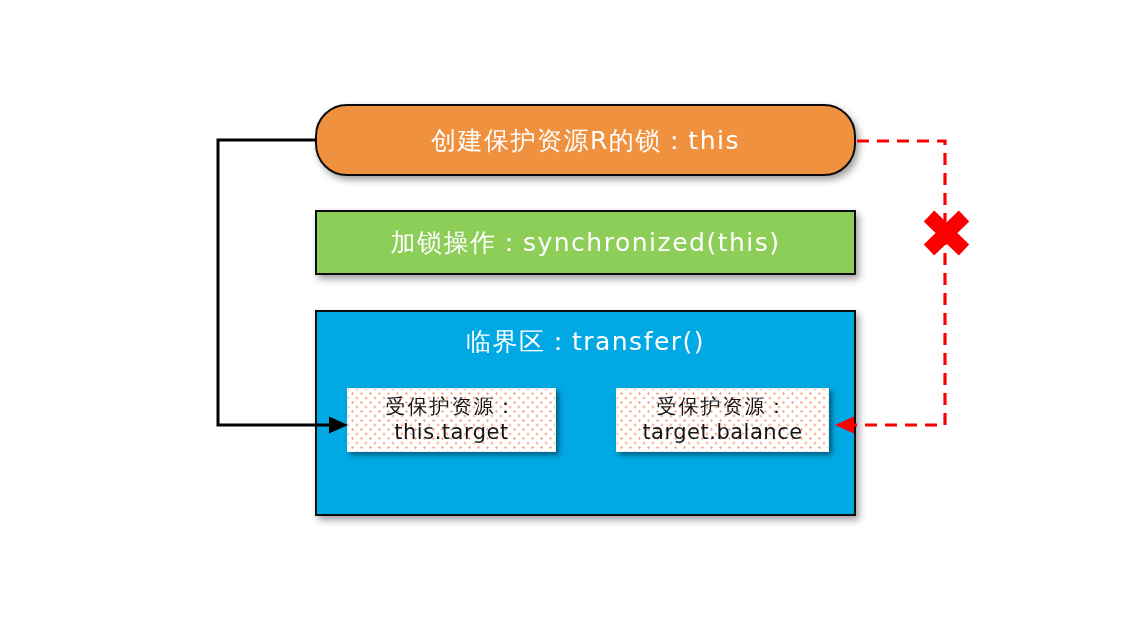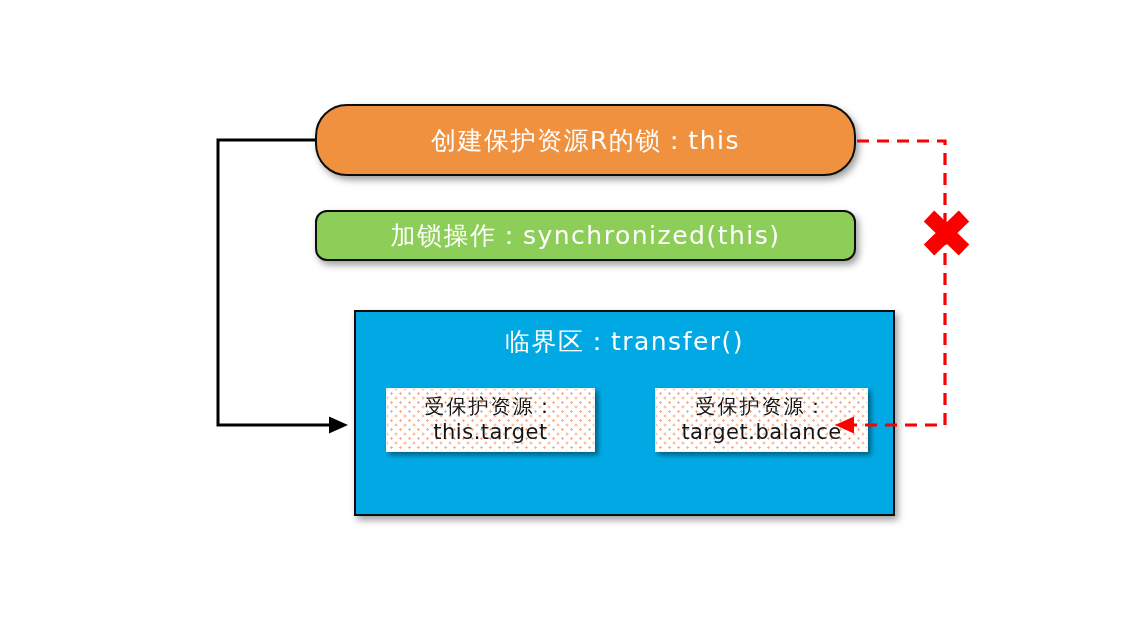--- a/index.html
+++ b/index.html
@@ -8,22 +8,22 @@
     font-family:"DejaVu Sans", sans-serif; overflow:hidden;
   }
   .box {
     position:absolute; left:315px; width:541px;
     border:2.5px solid #0d0d0d; box-sizing:border-box;
     display:flex; align-items:center; justify-content:center;
     color:#ffffff; font-size:25px; letter-spacing:1.5px;
     box-shadow:3px 4px 7px rgba(0,0,0,0.38);
   }
   #box-create   { top:104px; height:72px; }
-  #box-lock     { top:210px; height:51px;border-radius:12px; }
-  #box-critical { top:310px; height:206px; flex-direction:column; justify-content:flex-start;margin-left:39px; }
+  #box-lock     { top:210px; height:65px; }
+  #box-critical { top:310px; height:206px; flex-direction:column; justify-content:flex-start; }
   #box-unlock   { top:548px; height:70px; }
   .blue-title { margin-top:13px; text-align:center; }
   .inner-box {
     position:absolute; top:76px; height:64px; box-sizing:border-box;
     background-color:#ffffff;
     background-image:
       radial-gradient(#F6AE8C 1.2px, transparent 1.4px),
       radial-gradient(#F6AE8C 1.2px, transparent 1.4px);
     background-size:9px 9px; background-position:0 0, 4.5px 4.5px;
     color:#141414; display:flex; flex-direction:column; align-items:center; justify-content:center;

